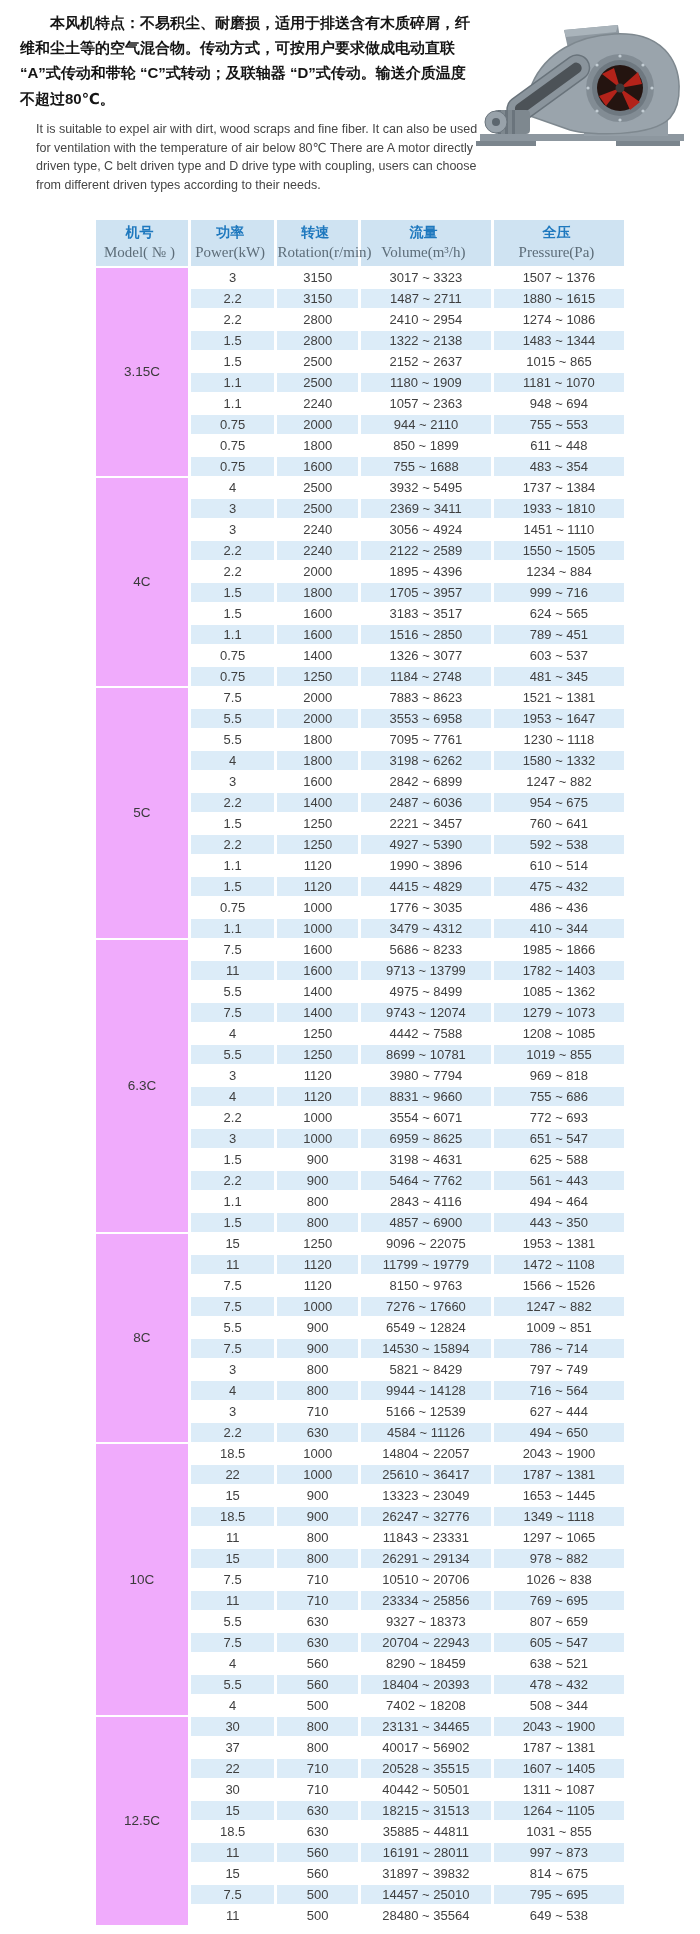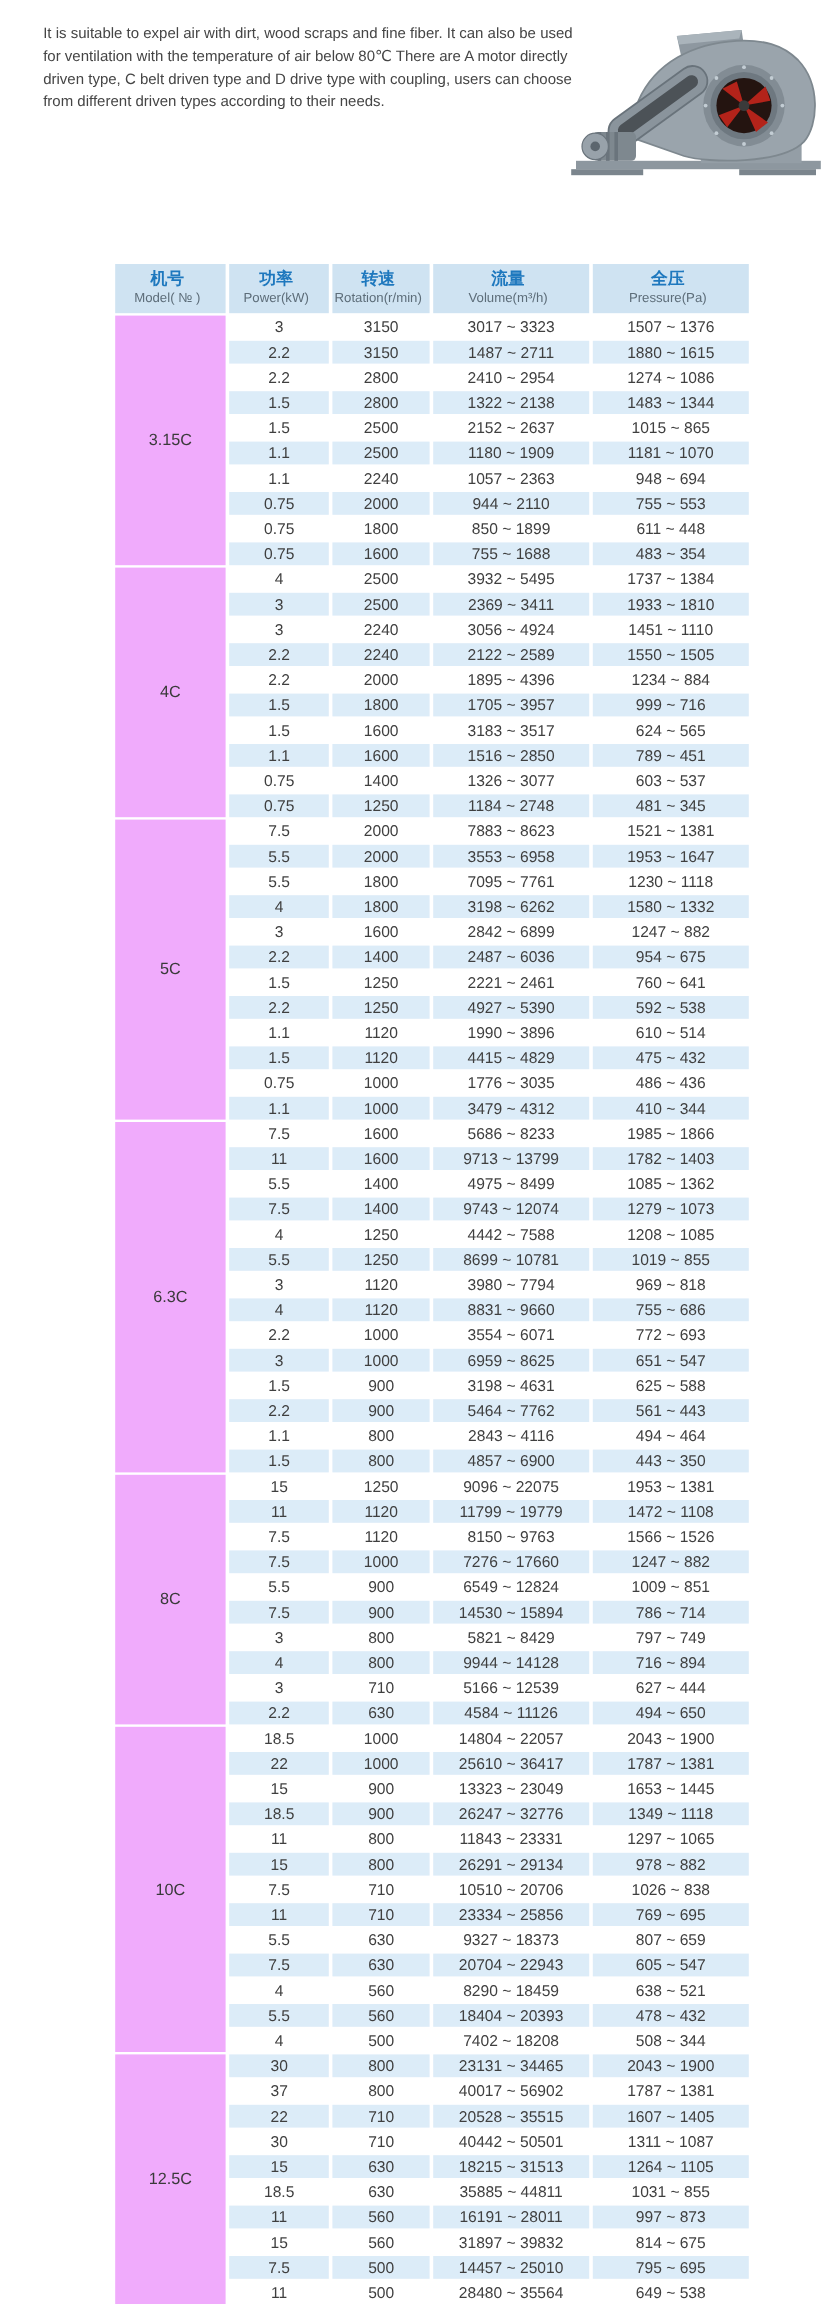--- a/index.html
+++ b/index.html
@@ -19,38 +19,39 @@
   }
   .fan-wrap{position:absolute;top:22px;right:2px;width:232px;height:128px;}
   
   .spec{
     border-collapse:separate;border-spacing:3px 2px;
     margin:8px 0 0 93px;width:534px;table-layout:fixed;
     font-size:13px;
   }
   .spec thead th{background:#cfe3f2;padding:4px 5px 5px 0;vertical-align:middle;}
   .th-cn{font-size:14px;font-weight:bold;color:#1e78be;line-height:1.25;}
-  .th-en{font-size:11px;font-weight:normal;color:#5d6d79;line-height:1.2;margin-top:1px;}
+  .th-en{font-size:15px;font-weight:normal;color:#5d6d79;line-height:1.2;margin-top:1px;font-family:Liberation Serif, serif;}
   .spec tbody td{
     background:#ffffff;text-align:center;vertical-align:middle;
     height:19px;padding:0;color:#3f3f3f;white-space:nowrap;
   }
   .spec tbody tr.alt td{background:#dcecf8;}
   .spec tbody td.model,
   .spec tbody tr.alt td.model{background:#f0abfc;font-size:13.5px;color:#3a3a3a;}
   col.c-model{width:17.8%;}
   col.c-power{width:16.2%;}
   col.c-rot{width:15.6%;}
   col.c-vol{width:25.2%;}
   col.c-press{width:25.2%;}
 </style>
 </head>
 <body>
 
 <div class="top">
+  <p class="intro-cn">本风机特点：不易积尘、耐磨损，适用于排送含有木质碎屑，纤维和尘土等的空气混合物。传动方式，可按用户要求做成电动直联 “A”式传动和带轮 “C”式转动；及联轴器 “D”式传动。输送介质温度不超过80℃。</p>
   <p class="intro-en">It is suitable to expel air with dirt, wood scraps and fine fiber. It can also be used for ventilation with the temperature of air below 80℃ There are A motor directly driven type, C belt driven type and D drive type with coupling, users can choose from different driven types according to their needs.</p>
 
   <div class="fan-wrap">
     <svg viewBox="0 0 232 128" width="232" height="128">
 
       <g>
         <rect x="14" y="112" width="204" height="7" fill="#8d979f"></rect>
         <rect x="10" y="119" width="60" height="5" fill="#7b858d"></rect>
         <rect x="150" y="119" width="64" height="5" fill="#7b858d"></rect>
       </g>
@@ -292,21 +293,21 @@
       </tr>
       <tr class="alt">
         <td>2.2</td>
         <td>1400</td>
         <td>2487 ~ 6036</td>
         <td>954 ~ 675</td>
       </tr>
       <tr>
         <td>1.5</td>
         <td>1250</td>
-        <td>2221 ~ 2461</td>
+        <td>2221 ~ 3457</td>
         <td>760 ~ 641</td>
       </tr>
       <tr class="alt">
         <td>2.2</td>
         <td>1250</td>
         <td>4927 ~ 5390</td>
         <td>592 ~ 538</td>
       </tr>
       <tr>
         <td>1.1</td>
@@ -457,21 +458,21 @@
       <tr>
         <td>3</td>
         <td>800</td>
         <td>5821 ~ 8429</td>
         <td>797 ~ 749</td>
       </tr>
       <tr class="alt">
         <td>4</td>
         <td>800</td>
         <td>9944 ~ 14128</td>
-        <td>716 ~ 894</td>
+        <td>716 ~ 564</td>
       </tr>
       <tr>
         <td>3</td>
         <td>710</td>
         <td>5166 ~ 12539</td>
         <td>627 ~ 444</td>
       </tr>
       <tr class="alt">
         <td>2.2</td>
         <td>630</td>

